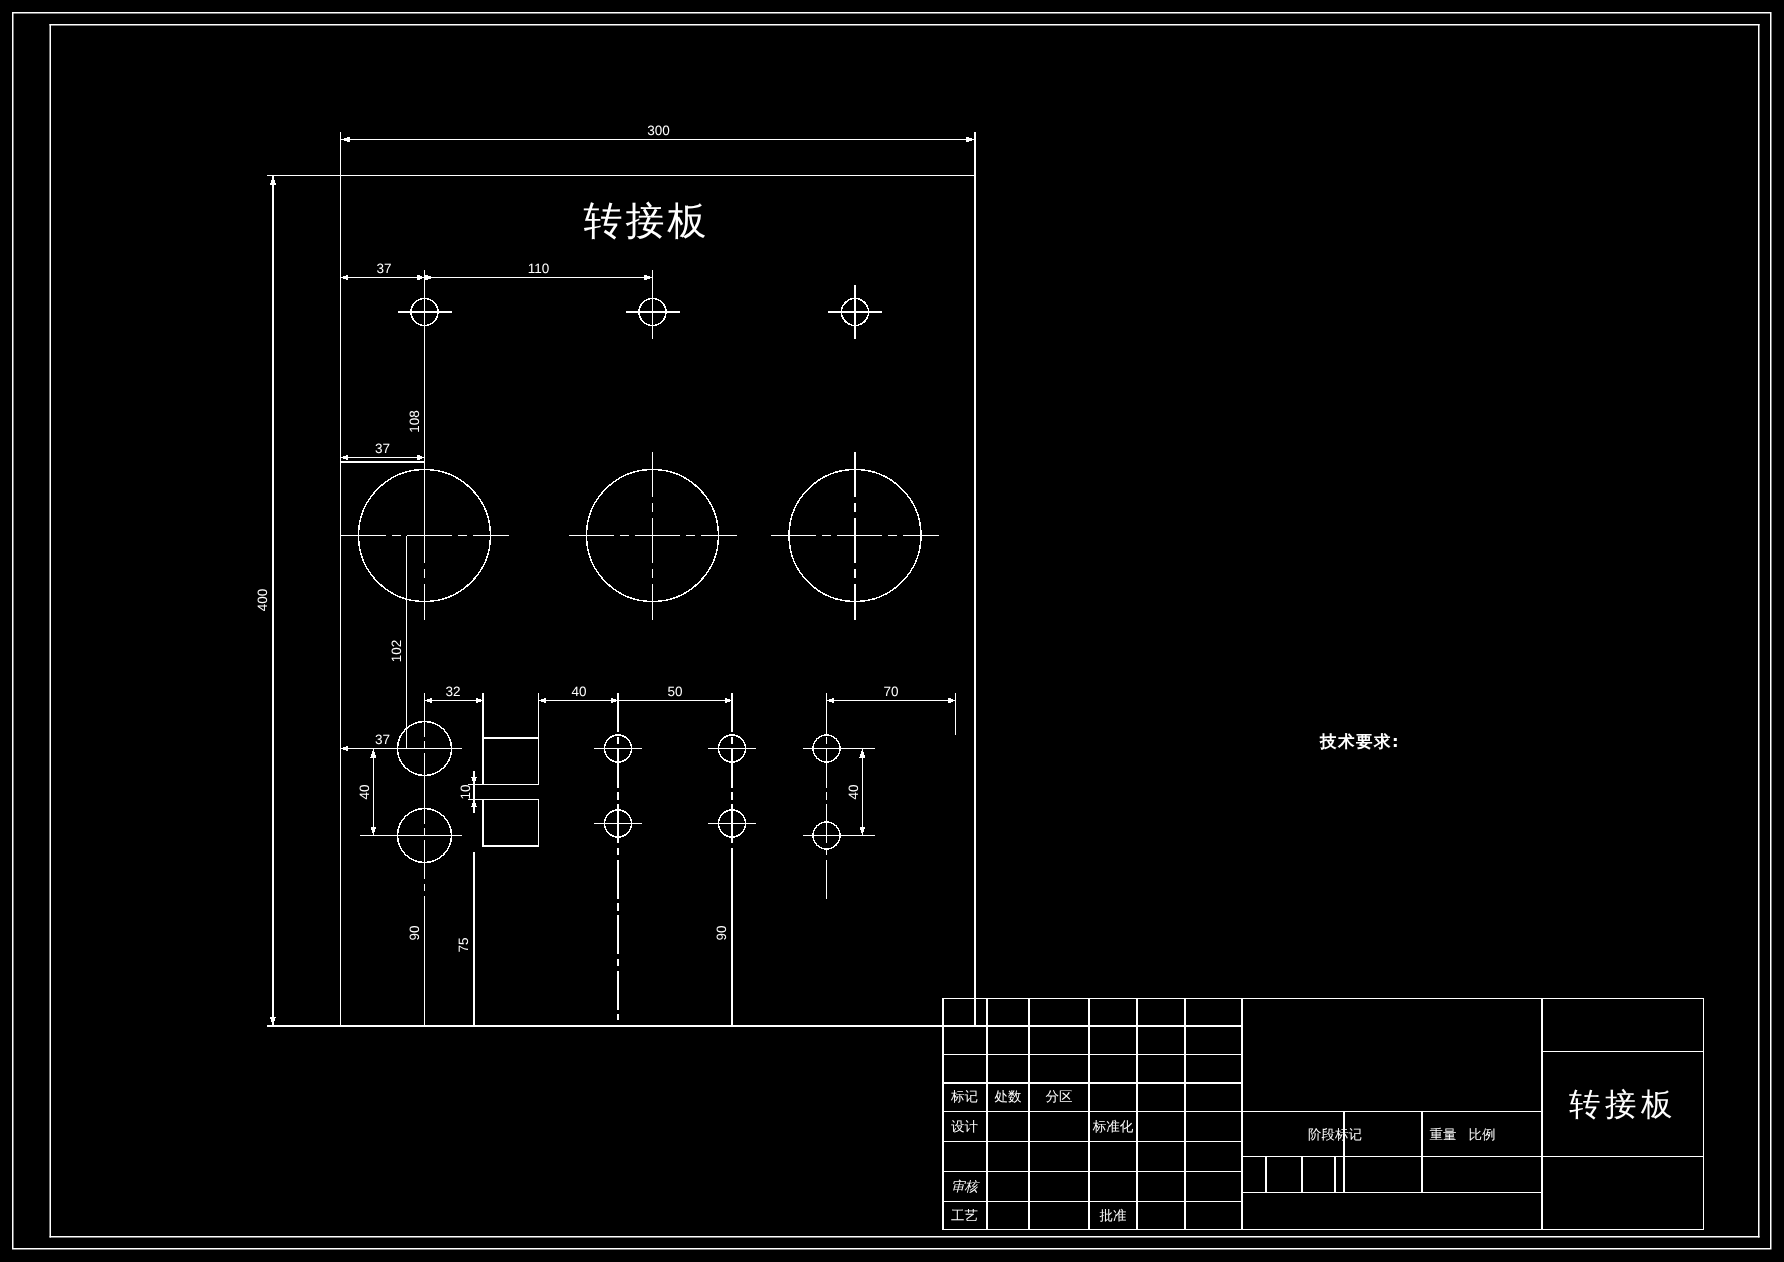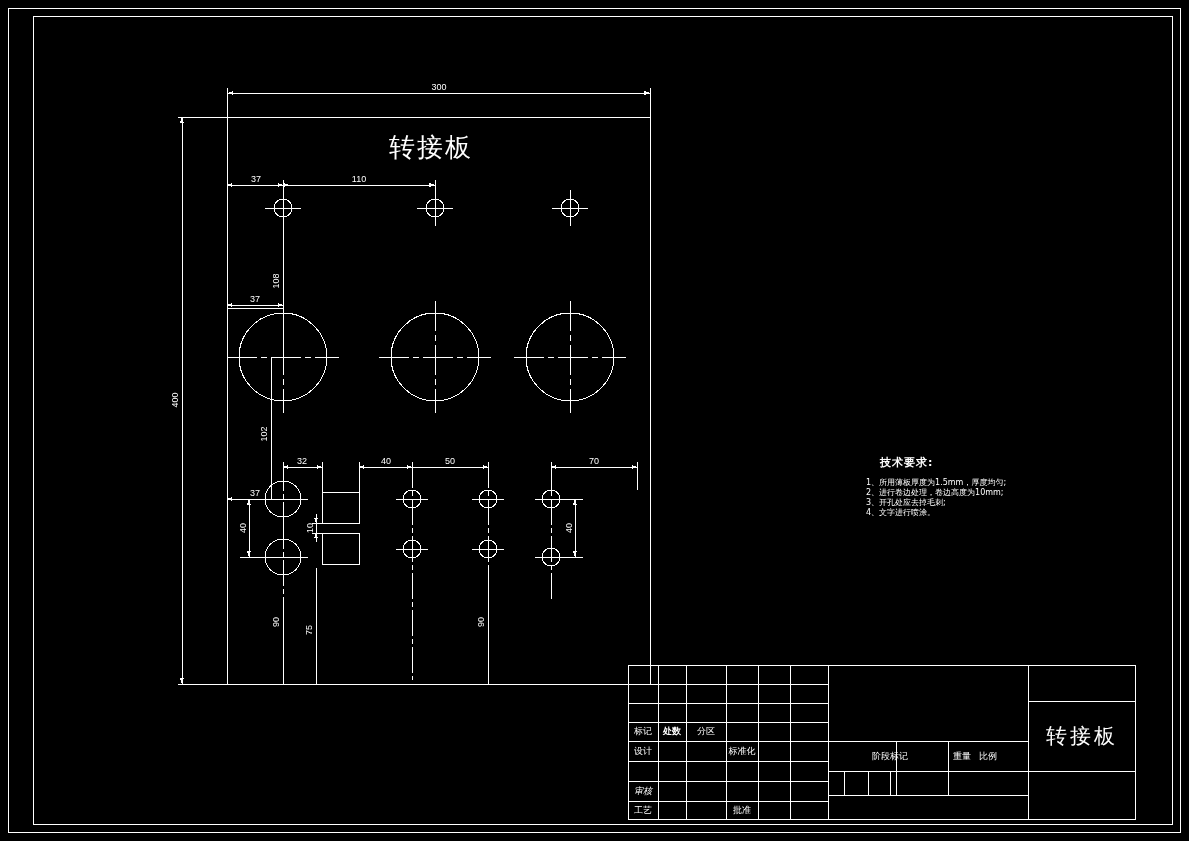--- a/index.html
+++ b/index.html
@@ -86,20 +86,21 @@
     width: 210px;
   }
   .tech-head {
     color: #ffffff;
     font-size: 11px;
     font-weight: bold;
     font-family: "DejaVu Sans", sans-serif;
     text-align: left;
     margin-left: 14px;
     letter-spacing: 1px;
+    margin-top: 32px;
   }
   .tech-list {
     margin: 8px 0 0 0;
     padding: 0;
     list-style: none;
   }
   .tech-list li {
     color: #ffffff;
     font-size: 8px;
     font-family: "DejaVu Sans", sans-serif;
@@ -303,26 +304,20 @@
       <text class="dimtext-v" x="313" y="528" text-anchor="middle" transform="rotate(-90 313 528)">10</text>
       <text class="dimtext-v" x="572" y="528" text-anchor="middle" transform="rotate(-90 572 528)">40</text>
       <text class="dimtext-v" x="279" y="622" text-anchor="middle" transform="rotate(-90 279 622)">90</text>
       <text class="dimtext-v" x="312" y="630" text-anchor="middle" transform="rotate(-90 312 630)">75</text>
       <text class="dimtext-v" x="484" y="622" text-anchor="middle" transform="rotate(-90 484 622)">90</text>
     </g>
   </svg>
 
   <div class="tech-block">
     <div class="tech-head">技术要求:</div>
-    <ul class="tech-list">
-      <li>1、所用薄板厚度为1.5mm，厚度均匀;</li>
-      <li>2、进行卷边处理，卷边高度为10mm;</li>
-      <li>3、开孔处应去掉毛刺;</li>
-      <li>4、文字进行喷涂。</li>
-    </ul>
   </div>
 
   <div class="titleblock">
     <svg class="tb-svg" width="508" height="155" viewBox="0 0 508 155" xmlns="http://www.w3.org/2000/svg">
       <g stroke="#ffffff" fill="none" stroke-width="1" shape-rendering="crispEdges">
 
         <rect x="0.5" y="0.5" width="507" height="154"></rect>
 
         <line x1="30" y1="0" x2="30" y2="155"></line>
         <line x1="58" y1="0" x2="58" y2="155"></line>
@@ -351,21 +346,21 @@
         <line x1="262" y1="106" x2="262" y2="130"></line>
         <line x1="268" y1="106" x2="268" y2="130"></line>
         <line x1="320" y1="106" x2="320" y2="130"></line>
 
         <line x1="400" y1="36" x2="508" y2="36"></line>
         <line x1="400" y1="106" x2="508" y2="106"></line>
       </g>
     </svg>
 
     <div class="tb-cell" style="left:0px;  top:57px;  width:30px;  height:19px;">标记</div>
-    <div class="tb-cell" style="left:30px; top:57px;  width:28px;  height:19px;font-weight:bold;">处数</div>
+    <div class="tb-cell" style="left:30px; top:57px;  width:28px;  height:19px;">处数</div>
     <div class="tb-cell" style="left:58px; top:57px;  width:40px;  height:19px;">分区</div>
 
     <div class="tb-cell" style="left:0px;  top:76px;  width:30px;  height:20px;">设计</div>
     <div class="tb-cell" style="left:0px;  top:116px; width:30px;  height:20px;font-style:italic;">审核</div>
     <div class="tb-cell" style="left:0px;  top:136px; width:30px;  height:19px;">工艺</div>
     <div class="tb-cell" style="left:98px; top:76px;  width:32px;  height:20px;">标准化</div>
     <div class="tb-cell" style="left:98px; top:136px; width:32px;  height:19px;">批准</div>
 
     <div class="tb-cell" style="left:200px; top:76px; width:68px; height:30px;margin-left:28px;">阶段标记</div>
     <div class="tb-cell" style="left:268px; top:76px; width:52px; height:30px;padding-left:40px;">重量</div>

